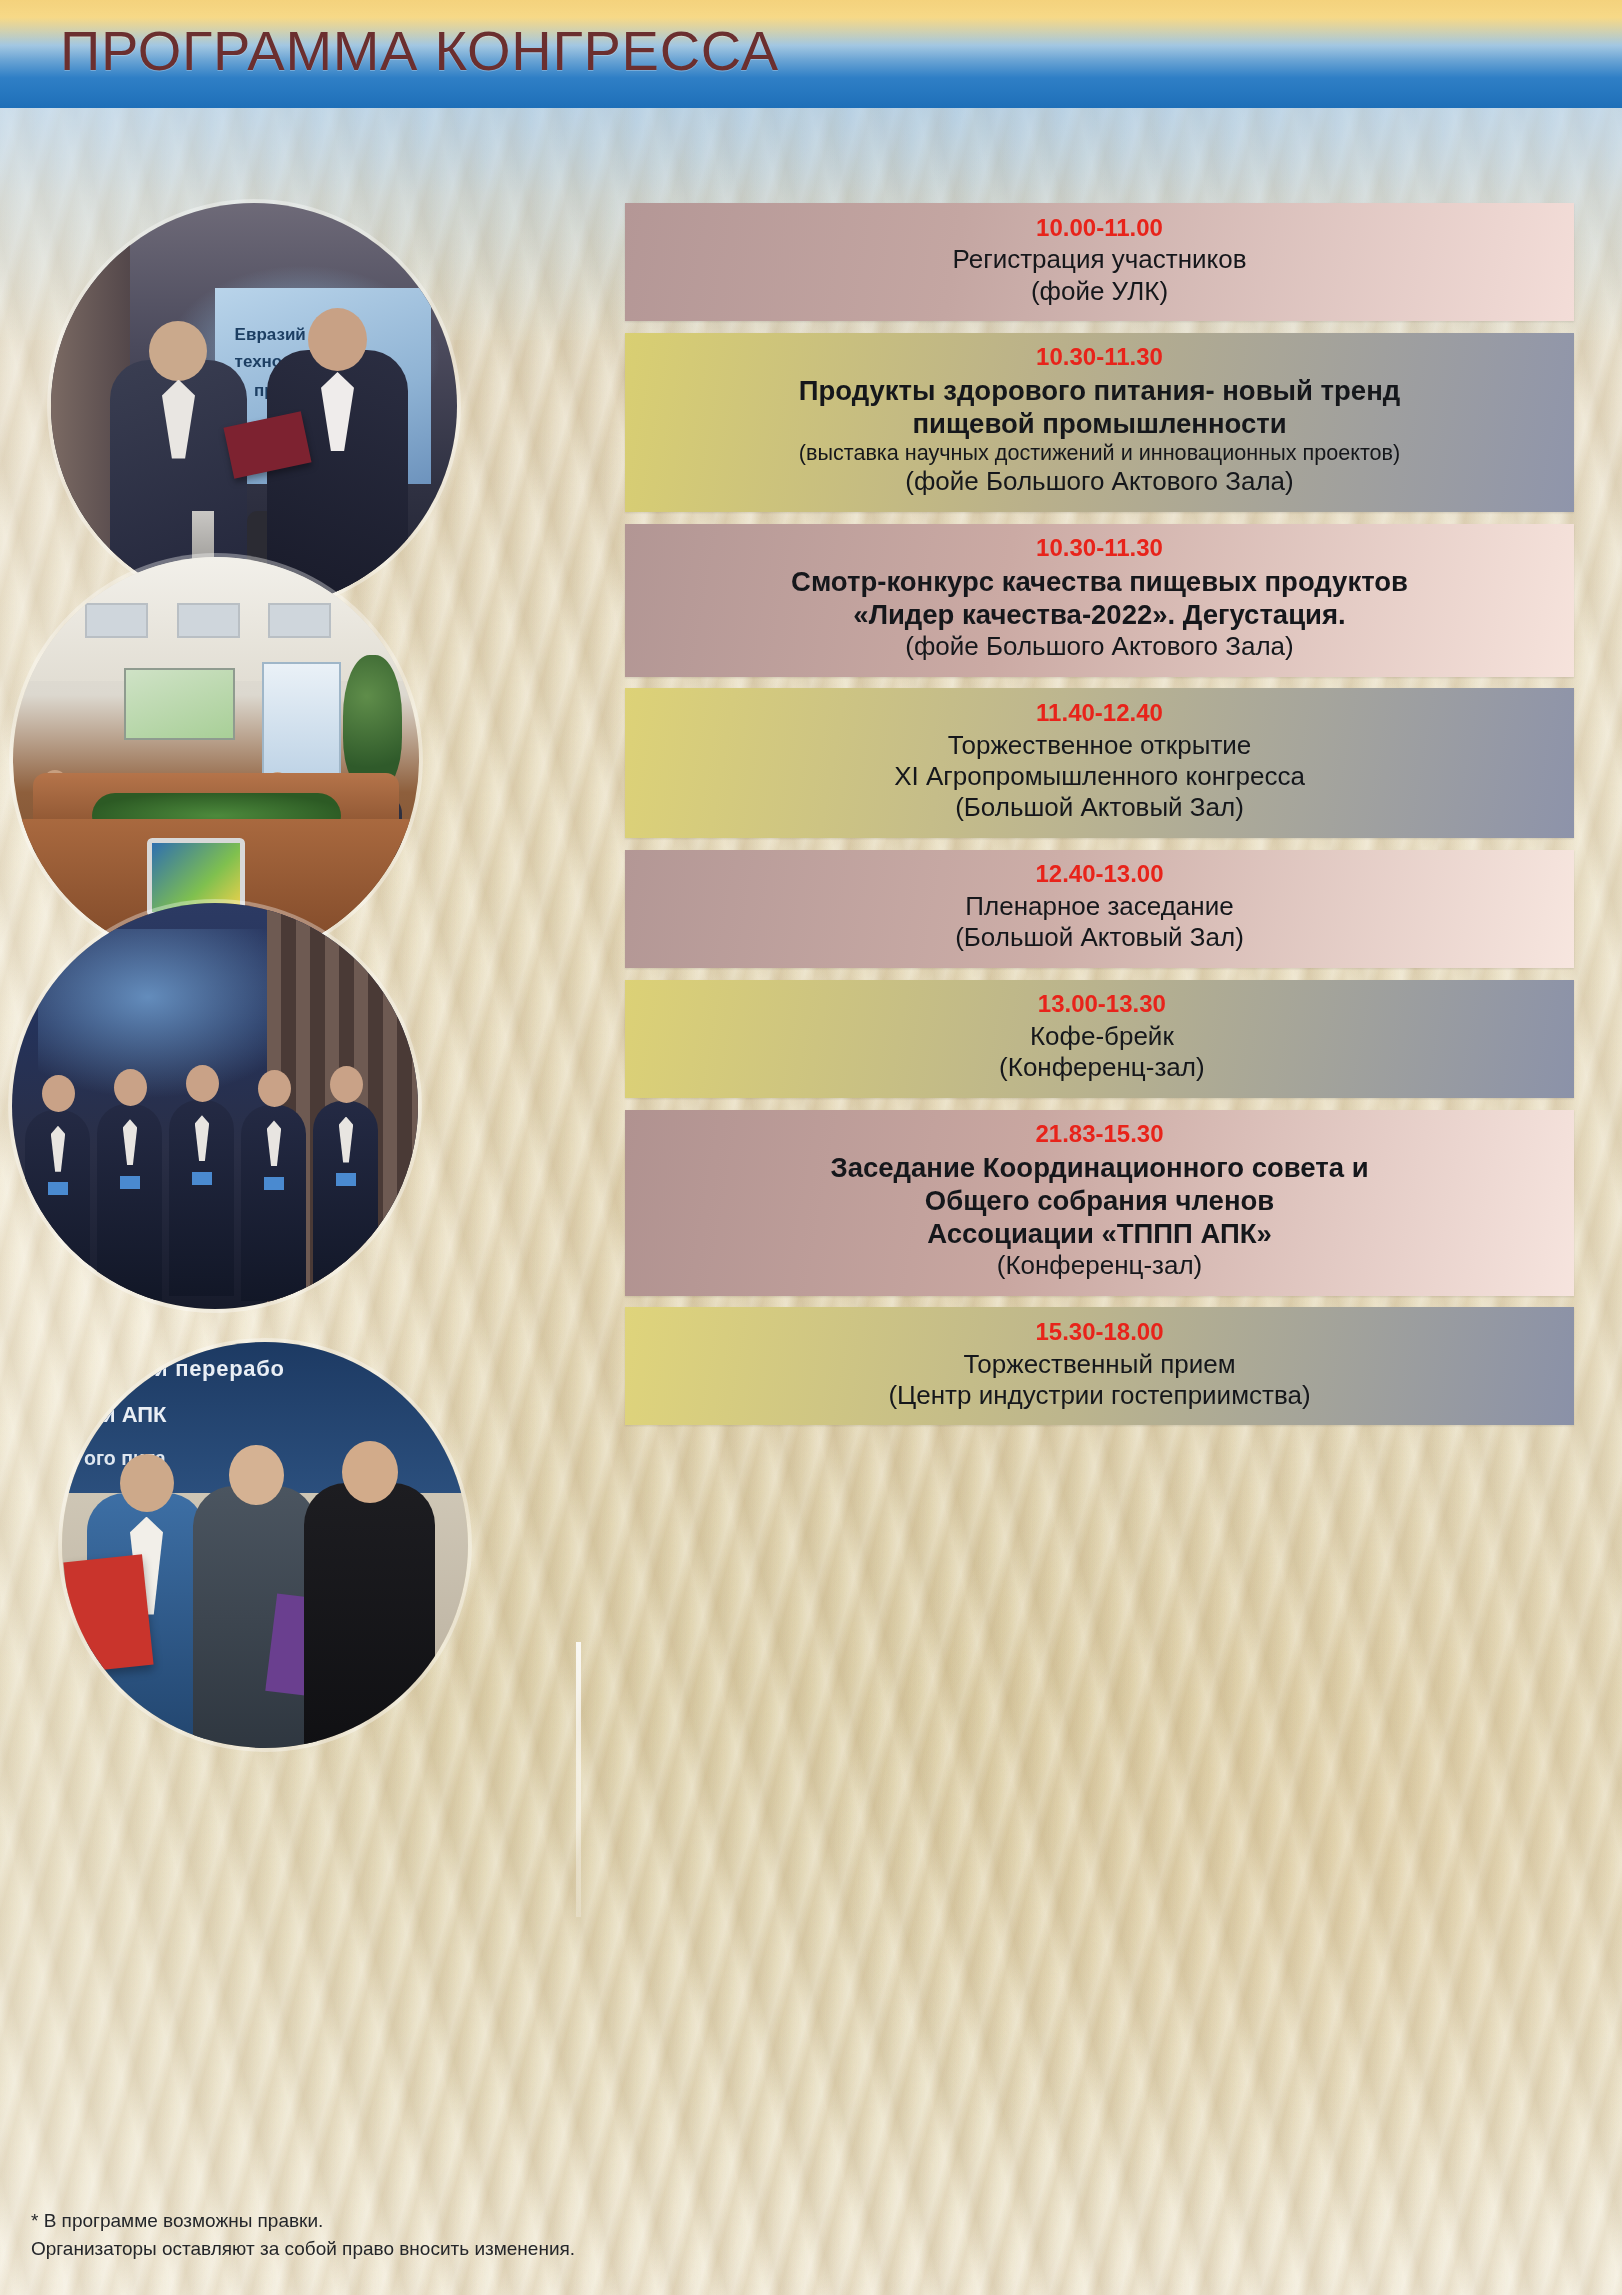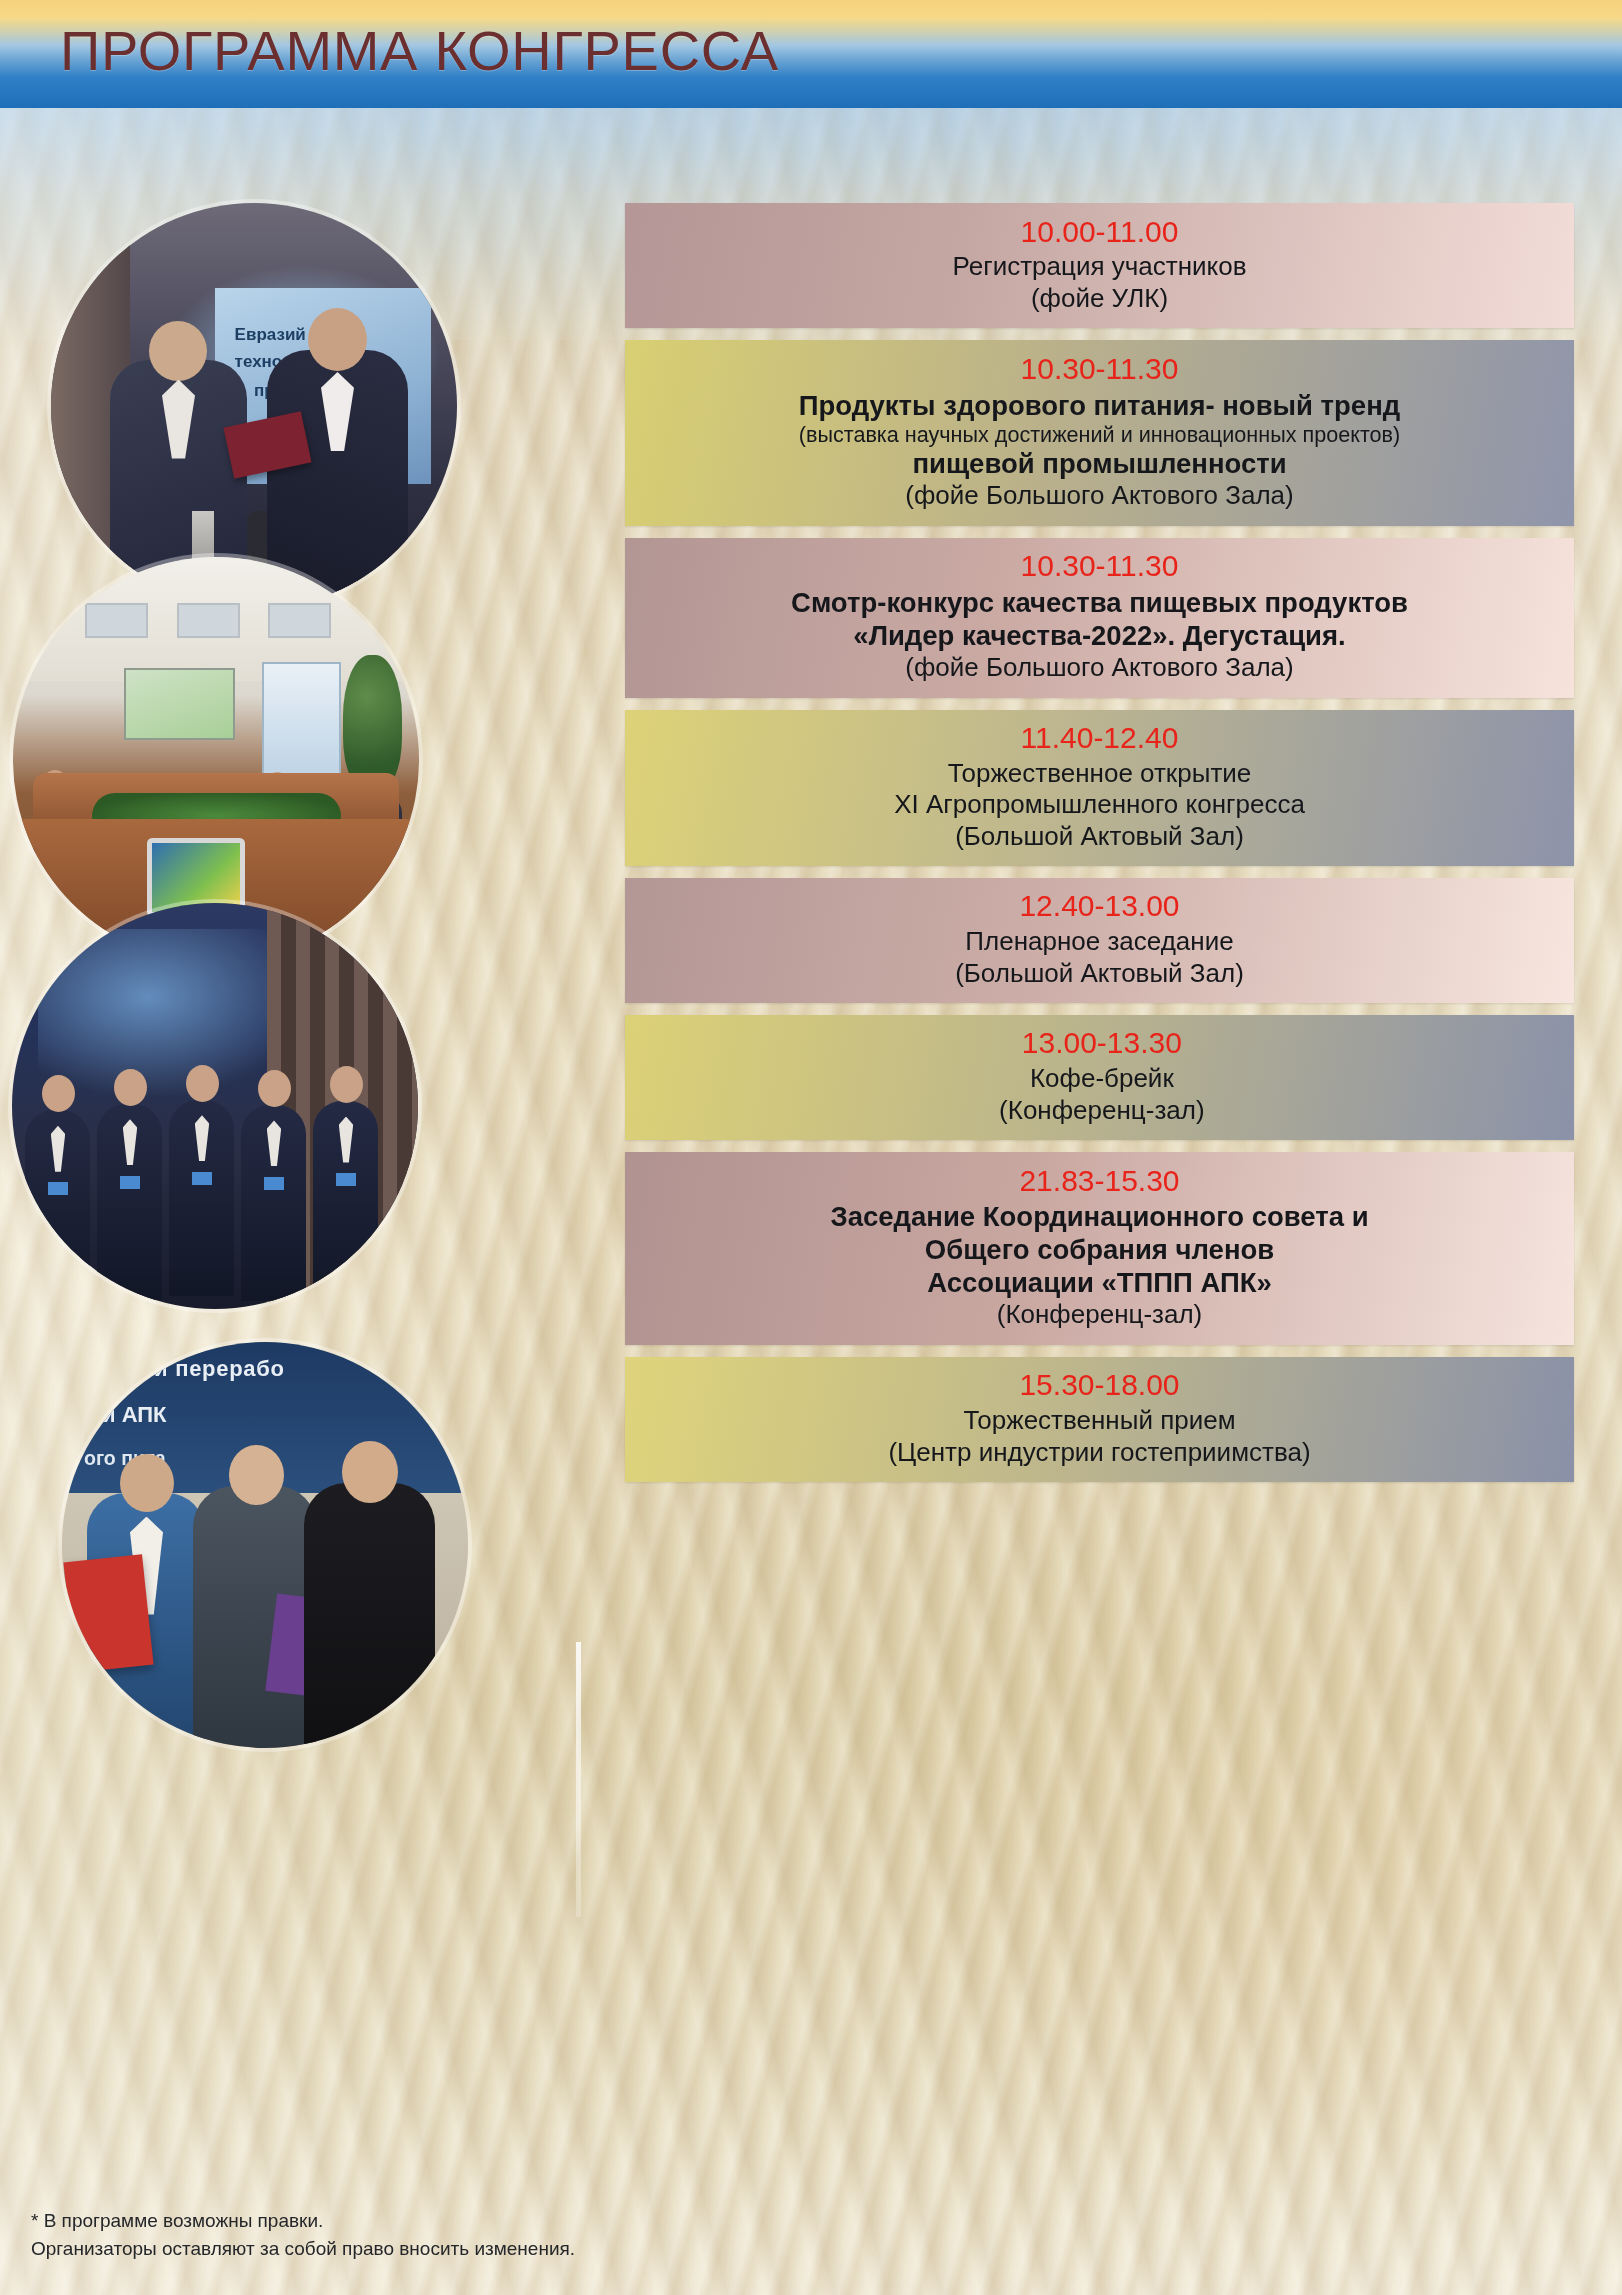--- a/index.html
+++ b/index.html
@@ -157,21 +157,21 @@
   .schedule { position:absolute; left:625px; top:203px; width:949px; z-index:7; }
   .slot {
     position:relative;
     margin-bottom: 11.8px;
     padding: 10.5px 18.3px 14.4px 18.3px;
     text-align:center;
     color:#15171b;
     box-shadow: 0 0.7px 2px rgba(0,0,0,0.10);
   }
   .slot .time {
-    color:#e8231a; font-size:30px; font-weight:400; line-height:1.18;
+    color:#e8231a; font-size:24px; font-weight:700; line-height:1.18;
     margin-bottom:2.6px;
   }
   .slot .line { font-size:27.5px; line-height:1.20; font-weight:400; }
   .slot .line.bold { font-weight:700; }
   .slot .line.small { font-size:21.6px; }
   .slot .line.place { font-size:26px; }
 
   
   .g-rose  { background: linear-gradient(100deg,#b49796 0%, #c4a6a2 35%, #f3ddd8 100%); }
   .g-olive { background: linear-gradient(100deg,#d9cf72 0%, #b9b08b 45%, #8f95ab 100%); }
@@ -330,22 +330,22 @@
 
 <div class="schedule" id="schedule">
     <div class="slot g-rose">
       <div class="time">10.00-11.00</div>
       <div class="line place">Регистрация участников</div>
       <div class="line place">(фойе УЛК)</div>
     </div>
     <div class="slot g-olive">
       <div class="time">10.30-11.30</div>
       <div class="line bold">Продукты здорового питания- новый тренд</div>
+      <div class="line bold">пищевой промышленности</div>
       <div class="line small">(выставка научных достижений и инновационных проектов)</div>
-      <div class="line bold">пищевой промышленности</div>
       <div class="line place">(фойе Большого Актового Зала)</div>
     </div>
     <div class="slot g-rose2">
       <div class="time">10.30-11.30</div>
       <div class="line bold">Смотр-конкурс качества пищевых продуктов</div>
       <div class="line bold">«Лидер качества-2022». Дегустация.</div>
       <div class="line place">(фойе Большого Актового Зала)</div>
     </div>
     <div class="slot g-olive2">
       <div class="time">11.40-12.40</div>

